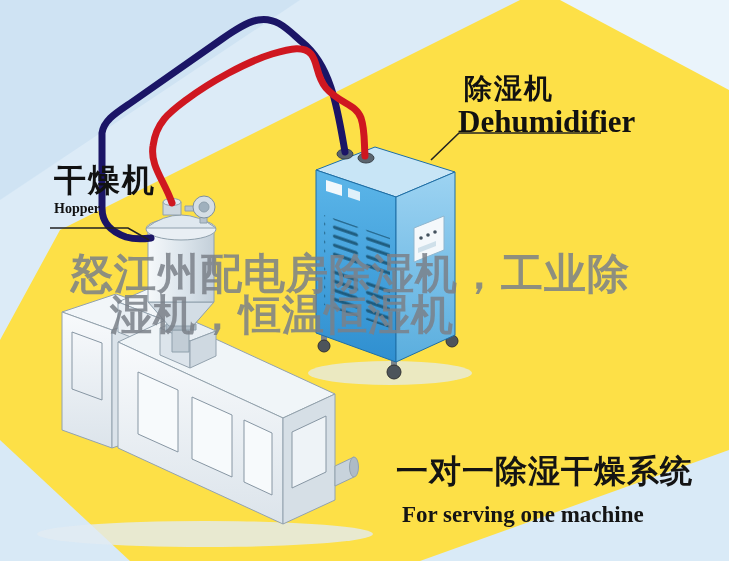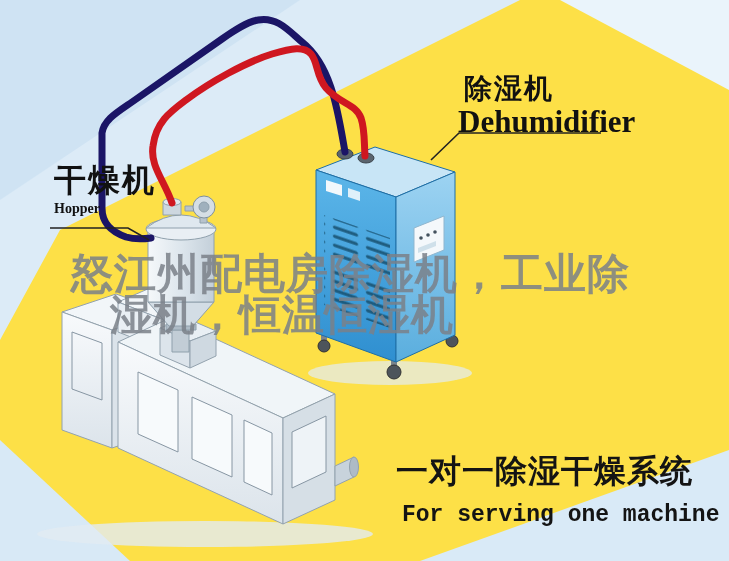--- a/index.html
+++ b/index.html
@@ -18,21 +18,21 @@
   .hopper-label .lbl-zh{font-size:32px;}
   .hopper-label .lbl-en{font-size:14px;margin-top:4px;}
   .watermark-line{
     position:absolute;font-weight:bold;font-size:42px;letter-spacing:1px;
     color:rgba(122,128,136,0.85);white-space:nowrap;
   }
   .wm1{left:71px;top:246px;}
   .wm2{left:110px;top:287px;}
   .caption{position:absolute;left:396px;top:450px;color:#141414;}
   .caption .cap-zh{font-weight:bold;font-size:32px;letter-spacing:1px;white-space:nowrap;}
-  .caption .cap-en{font-family:Liberation Mono, monospace;font-weight:bold;font-size:23px;margin-top:8px;margin-left:6px;white-space:nowrap;}
+  .caption .cap-en{font-family:Liberation Serif, serif;font-weight:bold;font-size:23px;margin-top:8px;margin-left:6px;white-space:nowrap;}
 </style>
 </head>
 <body>
 
 <div class="stage">
 
   <svg class="illus" width="729" height="561" viewBox="0 0 729 561">
     <defs>
       <linearGradient id="gFront" x1="0" y1="0" x2="0" y2="1">
         <stop offset="0" stop-color="#5cb6e9"></stop>

